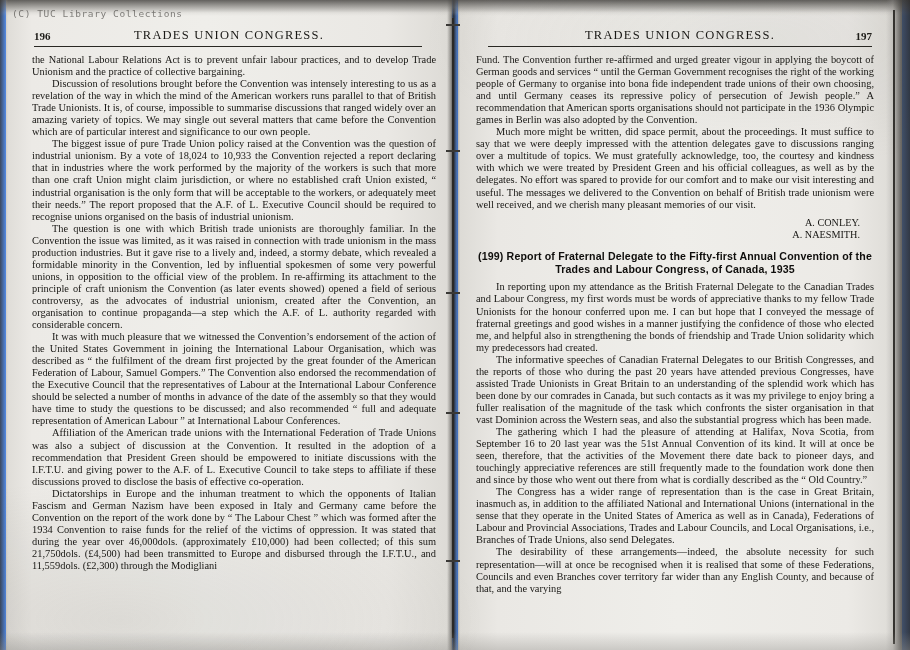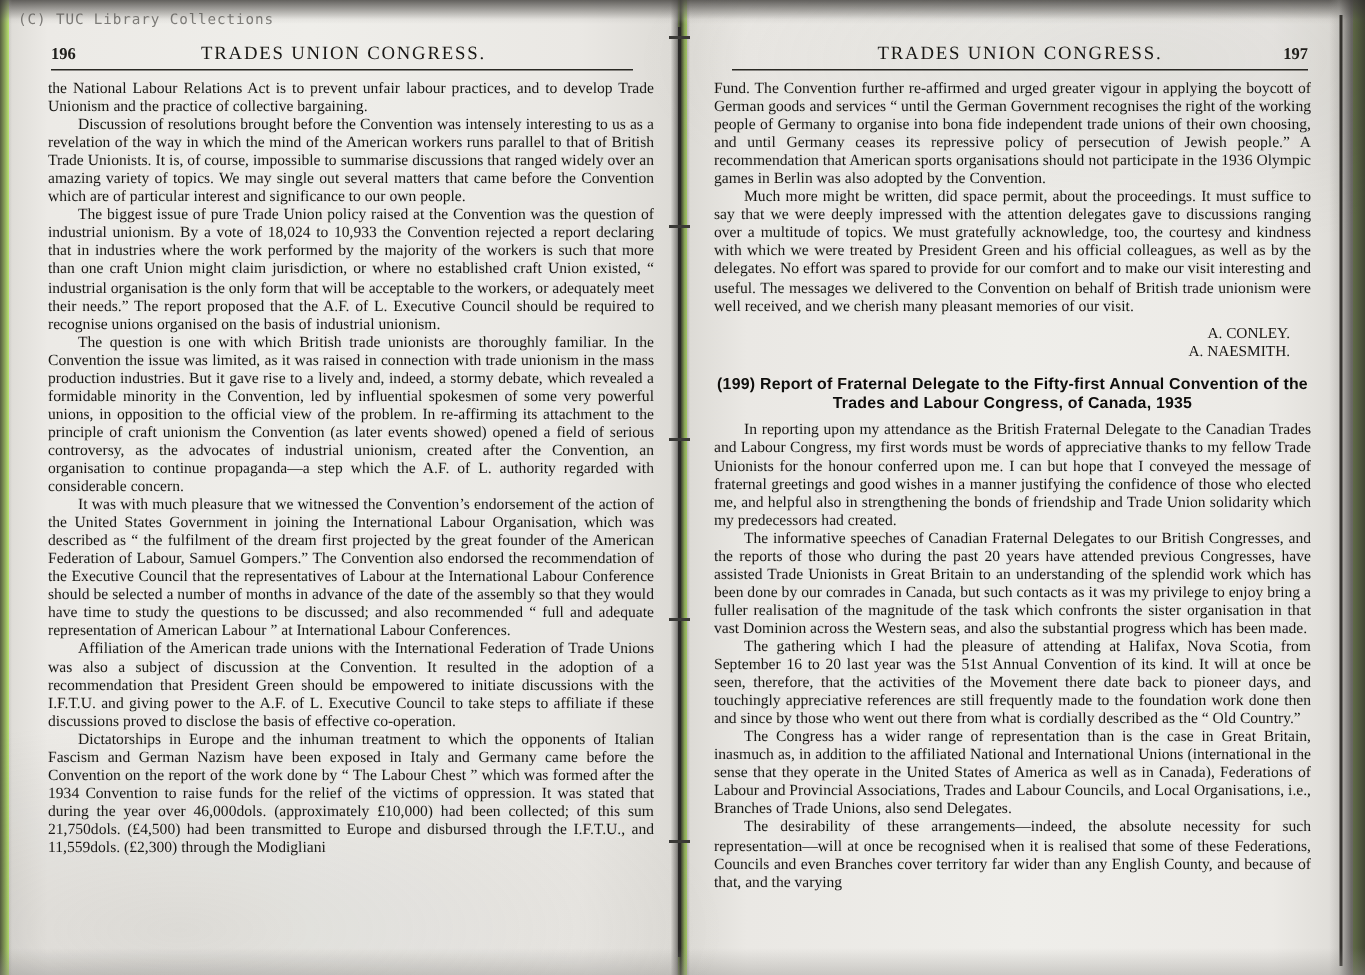--- a/index.html
+++ b/index.html
@@ -13,21 +13,21 @@
     height: 650px;
     overflow: hidden;
     font-family: "Liberation Serif", serif;
   }
 
   
   #scan {
     position: relative;
     width: 910px;
     height: 650px;
-    background: #bef264;
+    background: #3b82f6;
     overflow: hidden;
   }
 
   
   .paper {
     position: absolute;
     top: 0;
     background: #e8e7e3;
   }
   .paper.left  { left: 6px;   width: 446px; height: 650px; }

